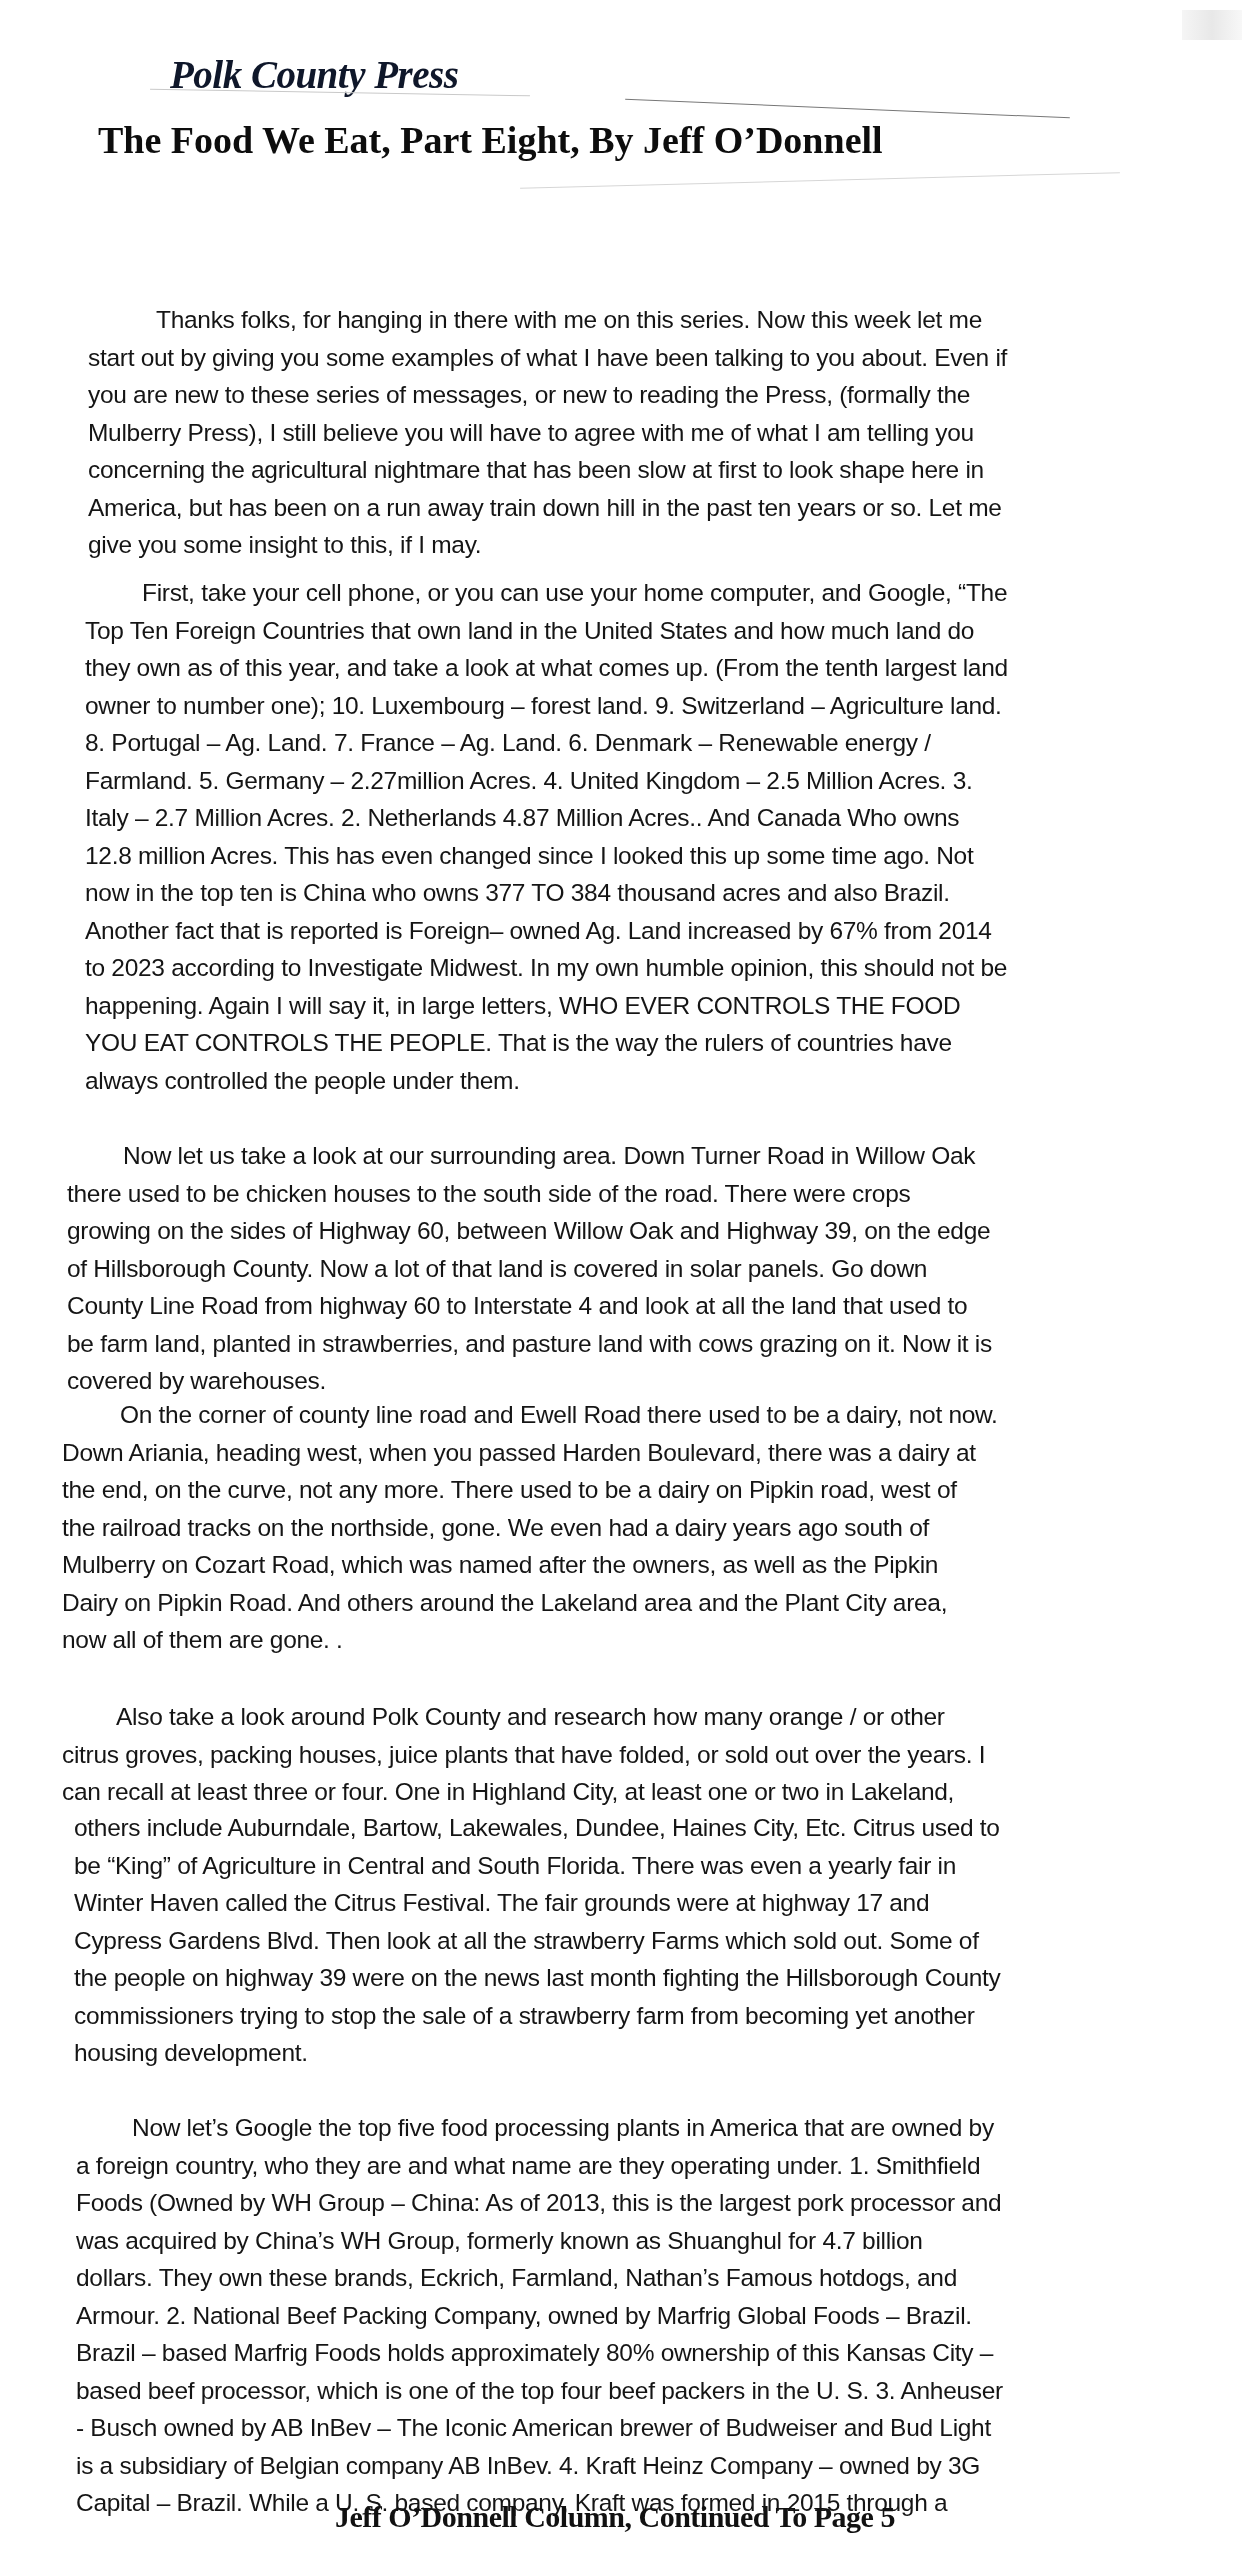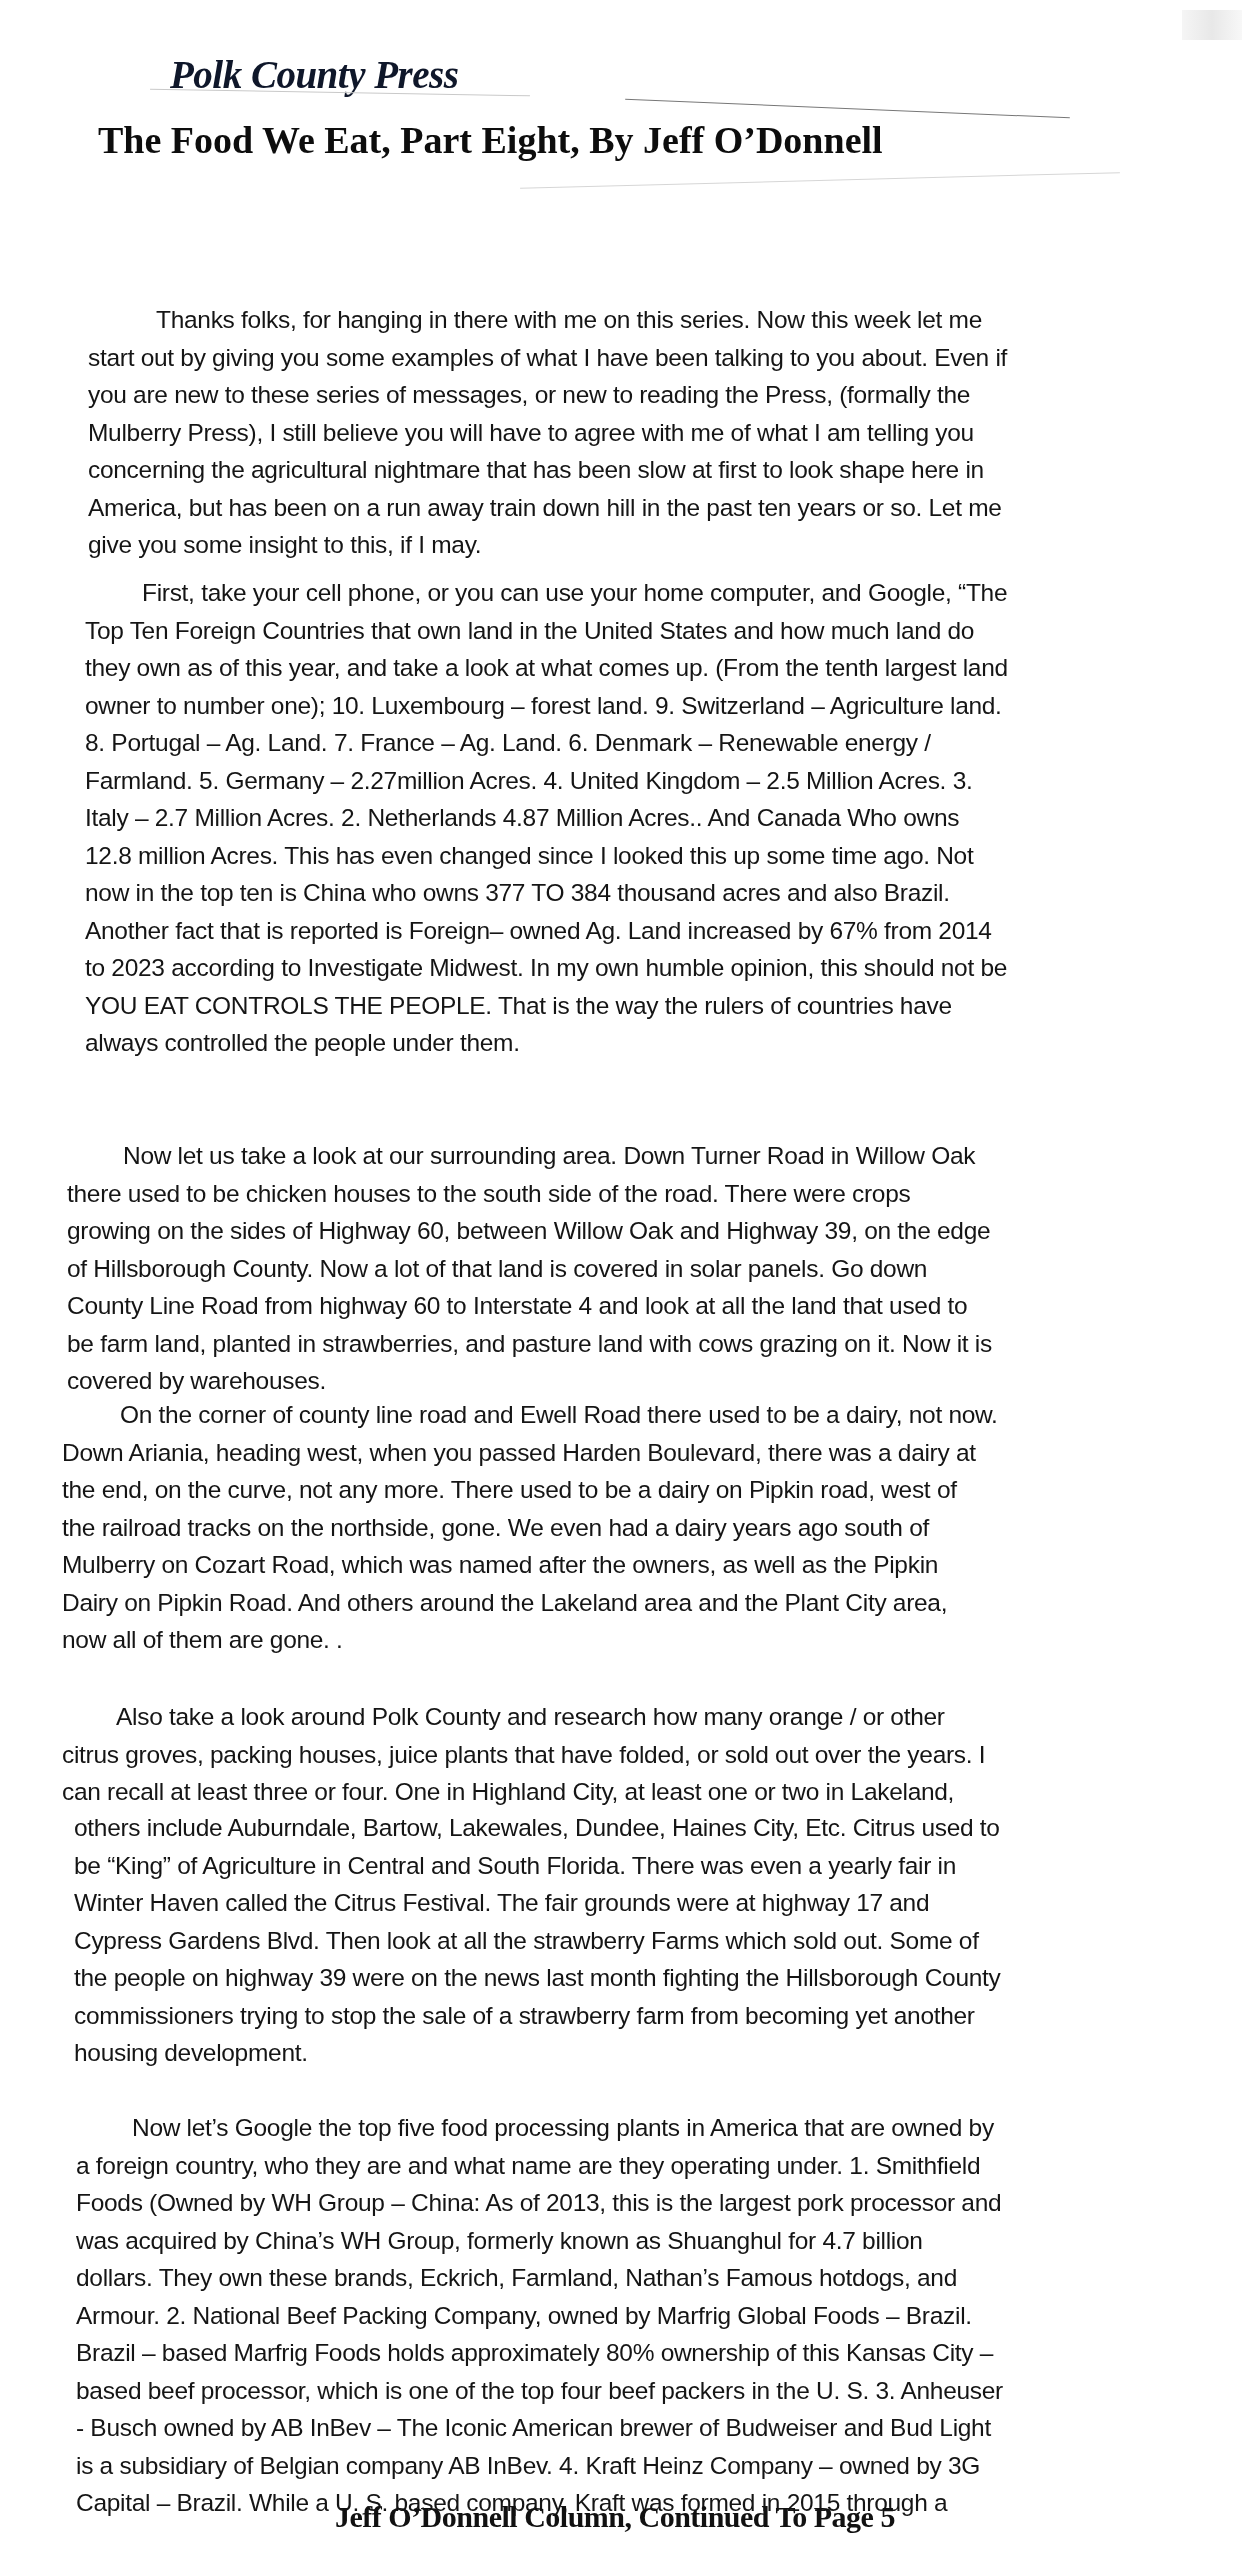--- a/index.html
+++ b/index.html
@@ -56,20 +56,21 @@
       <span class="line">Top Ten Foreign Countries that own land in the United States and how much land do</span>
       <span class="line">they own as of this year, and take a look at what comes up. (From the tenth largest land</span>
       <span class="line">owner to number one); 10. Luxembourg – forest land. 9. Switzerland – Agriculture land.</span>
       <span class="line">8. Portugal – Ag. Land. 7. France – Ag. Land. 6. Denmark – Renewable energy /</span>
       <span class="line">Farmland.  5. Germany – 2.27million Acres. 4. United Kingdom – 2.5 Million Acres.  3.</span>
       <span class="line">Italy – 2.7 Million Acres.  2. Netherlands 4.87 Million Acres.. And Canada Who owns</span>
       <span class="line">12.8 million Acres.  This has even changed since I looked this up some time ago. Not</span>
       <span class="line">now in the top ten is China who owns 377 TO 384 thousand acres and also Brazil.</span>
       <span class="line">Another fact that is reported is Foreign– owned Ag. Land  increased by 67% from 2014</span>
       <span class="line">to 2023 according to Investigate Midwest. In my own humble opinion, this should not be</span>
+      <span class="line">happening. Again I will say it, in large letters, WHO EVER CONTROLS THE FOOD</span>
       <span class="line">YOU EAT CONTROLS THE PEOPLE. That is the way the rulers of countries have</span>
       <span class="line">always controlled the people under them.</span>
     </div>
   <div class="para" style="left:67px; top:1089px;">
       <span class="line" style="padding-left: 56px;">Now let us take a look at our surrounding area. Down Turner Road in Willow Oak</span>
       <span class="line">there used to be chicken houses to the south side of the road. There were crops</span>
       <span class="line">growing on the sides of Highway 60, between Willow Oak and Highway 39, on the edge</span>
       <span class="line">of Hillsborough County.  Now a lot of that land is covered in solar panels. Go down</span>
       <span class="line">County Line Road from highway 60 to Interstate 4 and look at all the land that used to</span>
       <span class="line">be farm land, planted in strawberries, and pasture land with cows grazing on it. Now it is</span>

